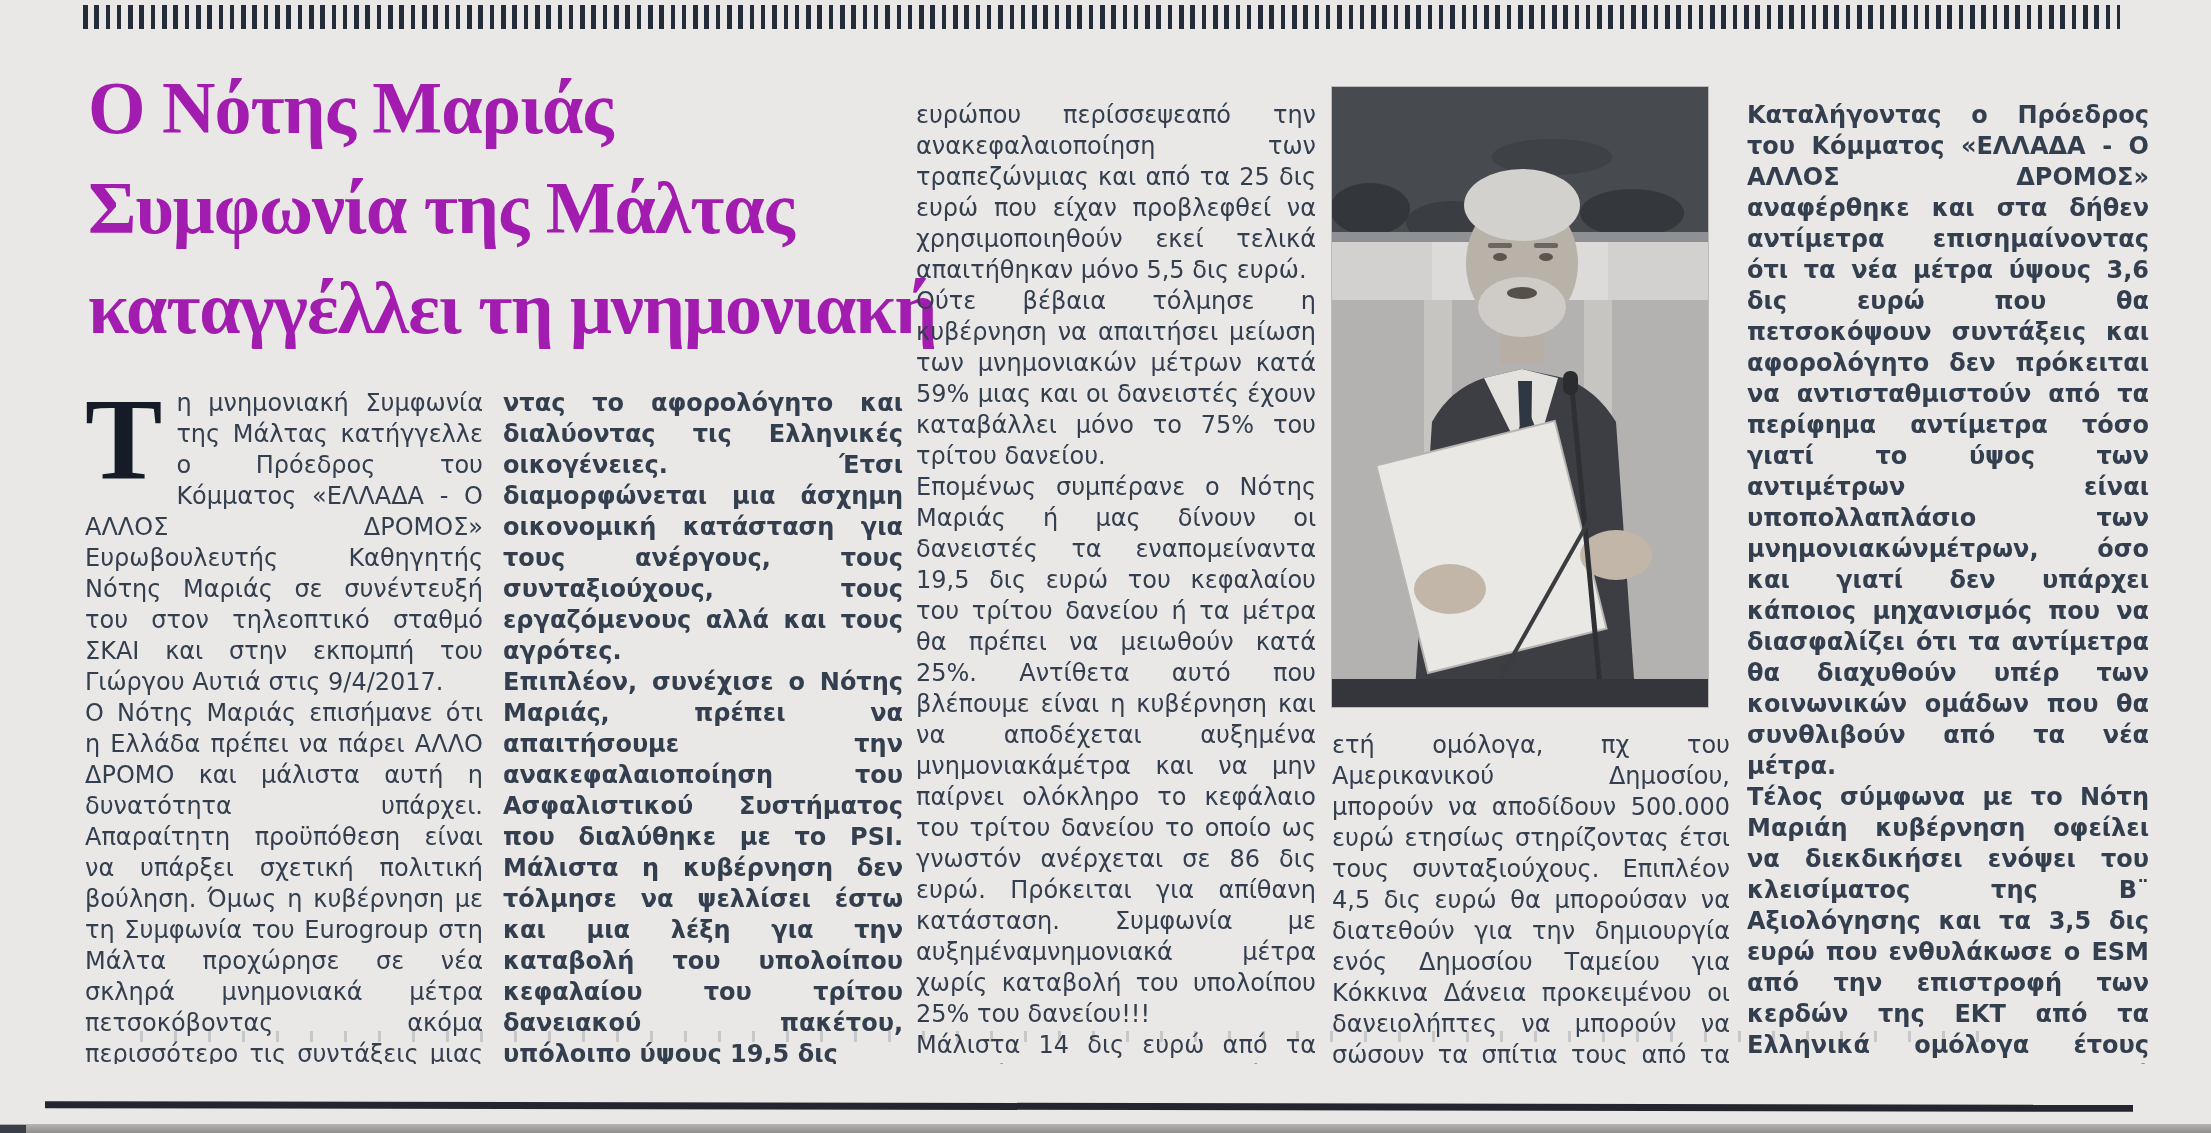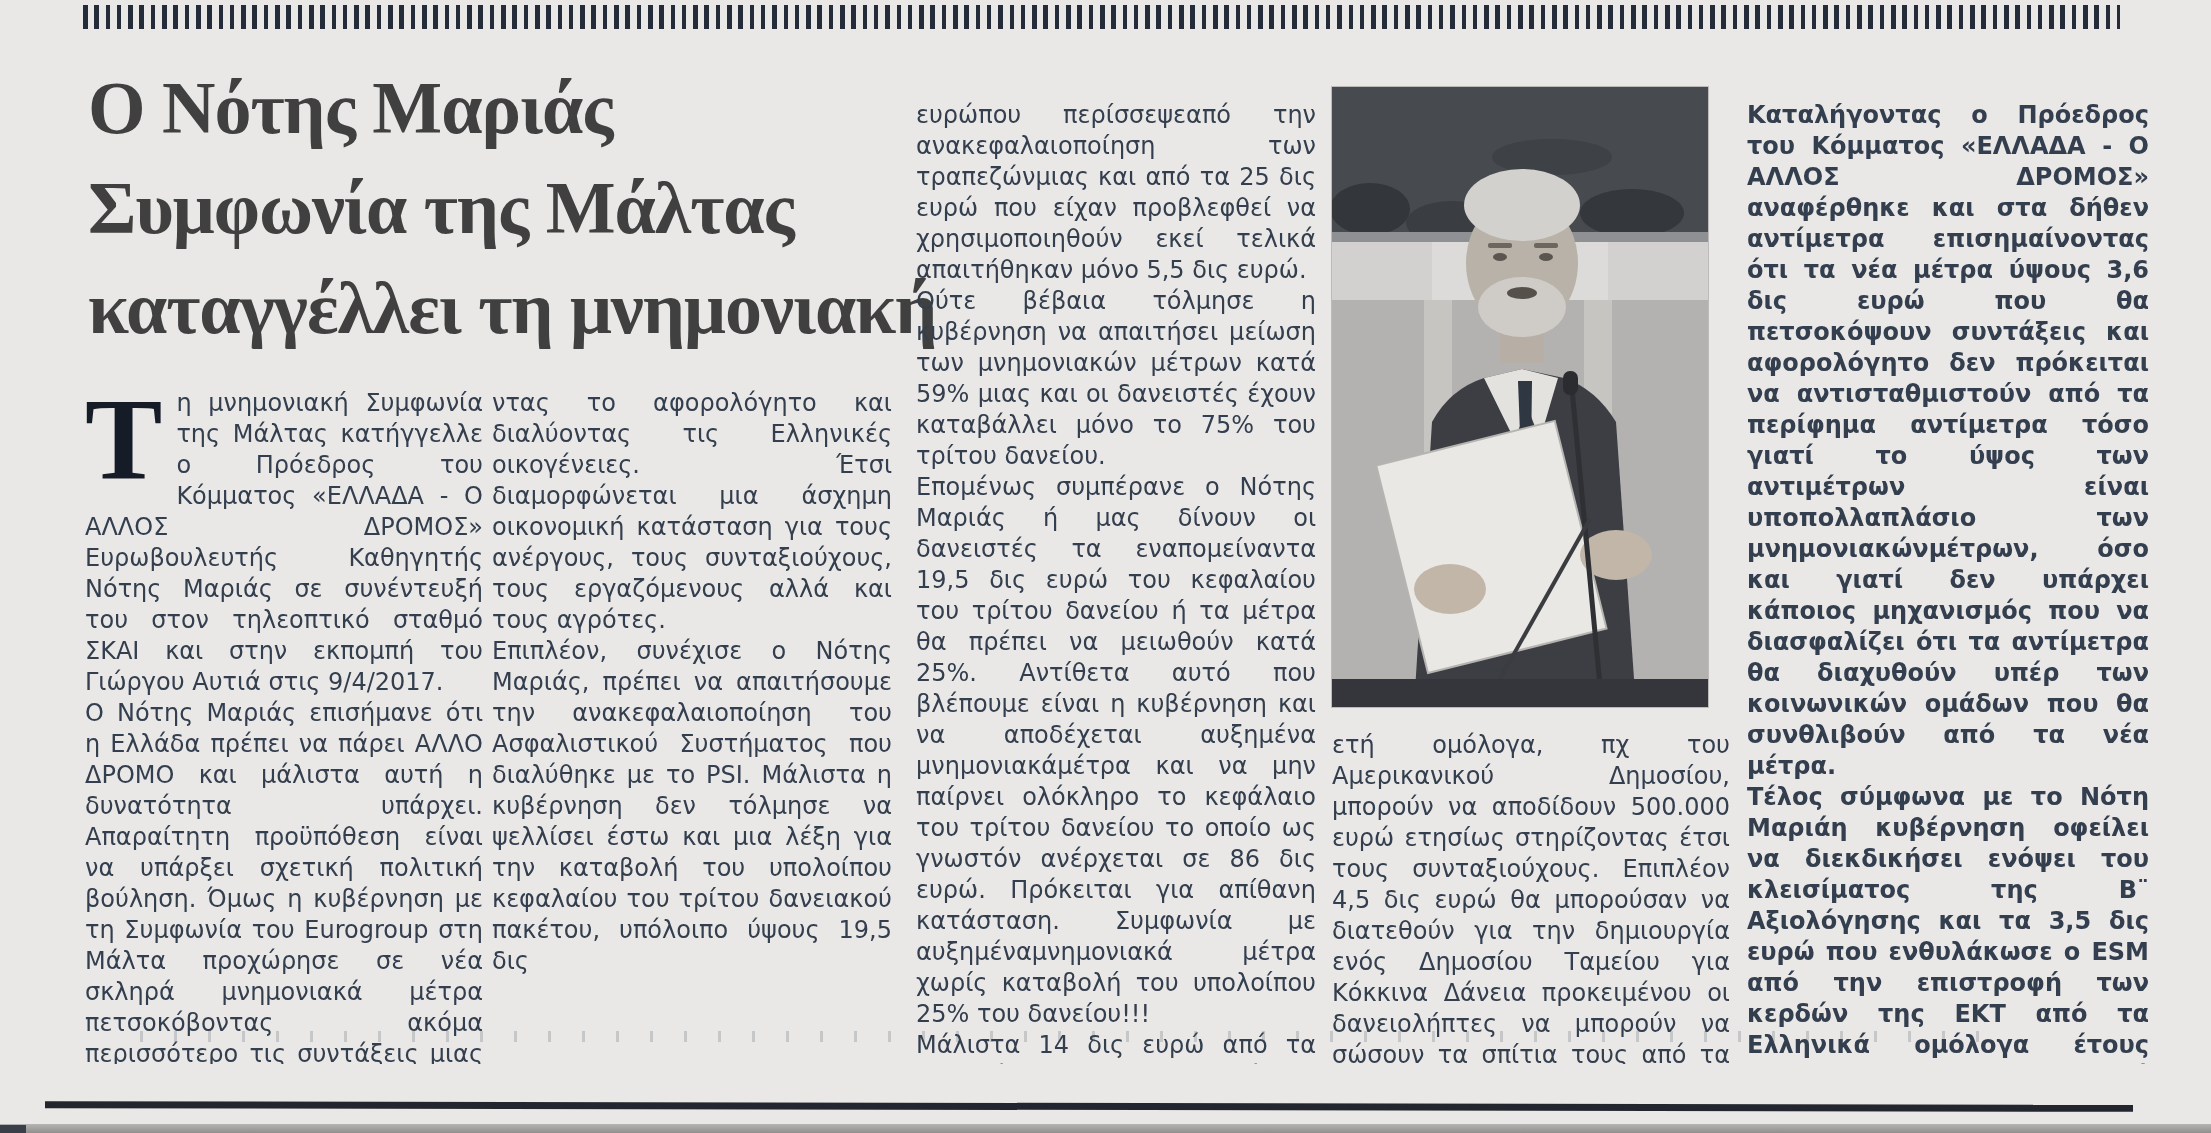--- a/index.html
+++ b/index.html
@@ -11,32 +11,32 @@
   
   .ticks {
     position:absolute; left:83px; top:5px; width:2037px; height:24px;
     background:repeating-linear-gradient(90deg,#242c3a 0 4.5px, transparent 4.5px 11.3px);
   }
   
   .headline {
     position:absolute; left:88px; top:58px; width:1040px;
     font-family:"Liberation Serif","DejaVu Serif",serif;
     font-weight:700; font-size:74px; line-height:100px;
-    color:#404040; letter-spacing:-1px;
+    color:#a21caf; letter-spacing:-1px;
   }
   .hl-line { white-space:nowrap; }
   
   .col {
     position:absolute; color:#333e4e;
     font-size:24px; line-height:31px; text-align:justify;
     overflow:hidden;
   }
   .col p { margin:0; }
   .col-1 { left:85px;   top:388px; width:398px; height:676px; }
-  .col-2 { left:492px;  top:388px; width:400px; height:676px; }
+  .col-2 { left:503px;  top:388px; width:400px; height:676px;font-weight:bold; }
   .col-3 { left:916px;  top:100px; width:400px; height:964px; }
   .col-4 { left:1332px; top:730px; width:398px; height:334px; }
   .col-5 { left:1747px; top:100px; width:402px; height:964px;font-weight:bold; }
   .dropcap {
     float:left;
     font-family:"Liberation Serif","DejaVu Serif",serif;
     font-weight:700; font-size:116px; line-height:86px;
     color:#151c28; margin:8px 14px 2px 0;
   }
   

